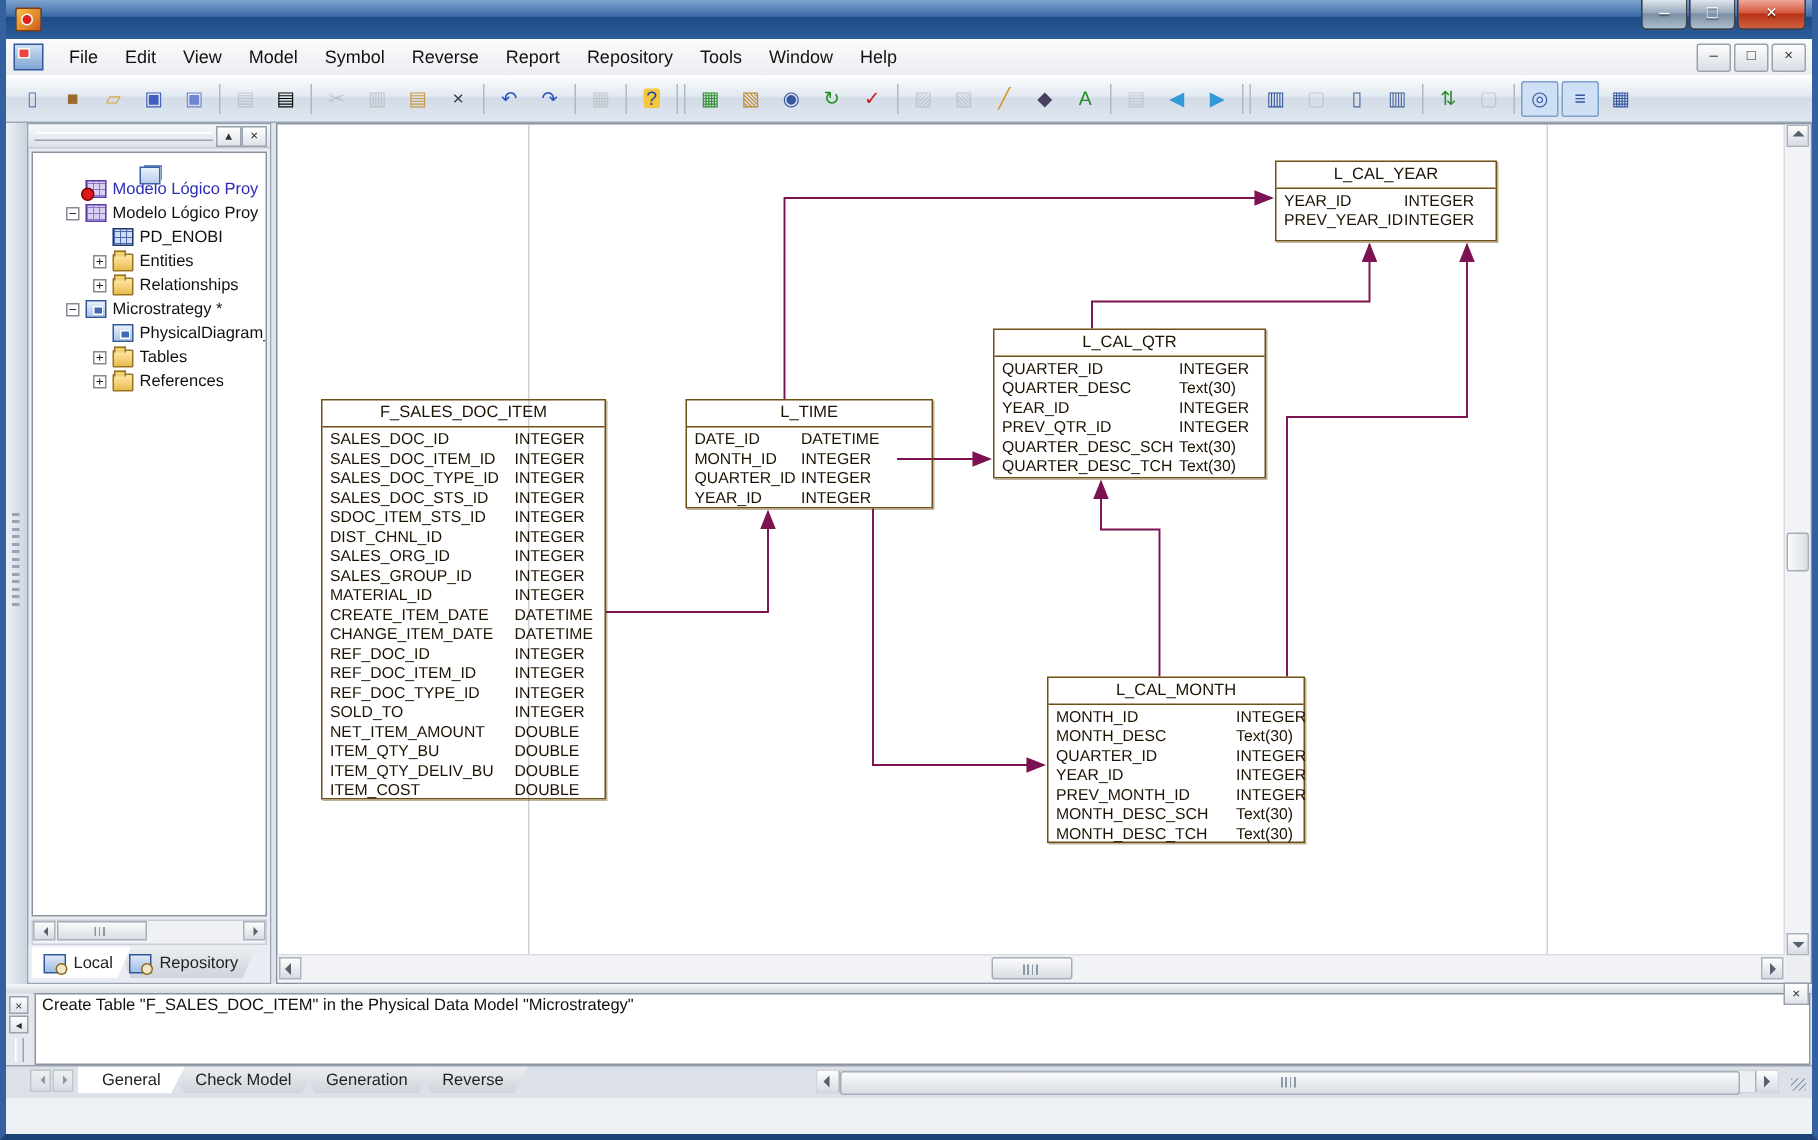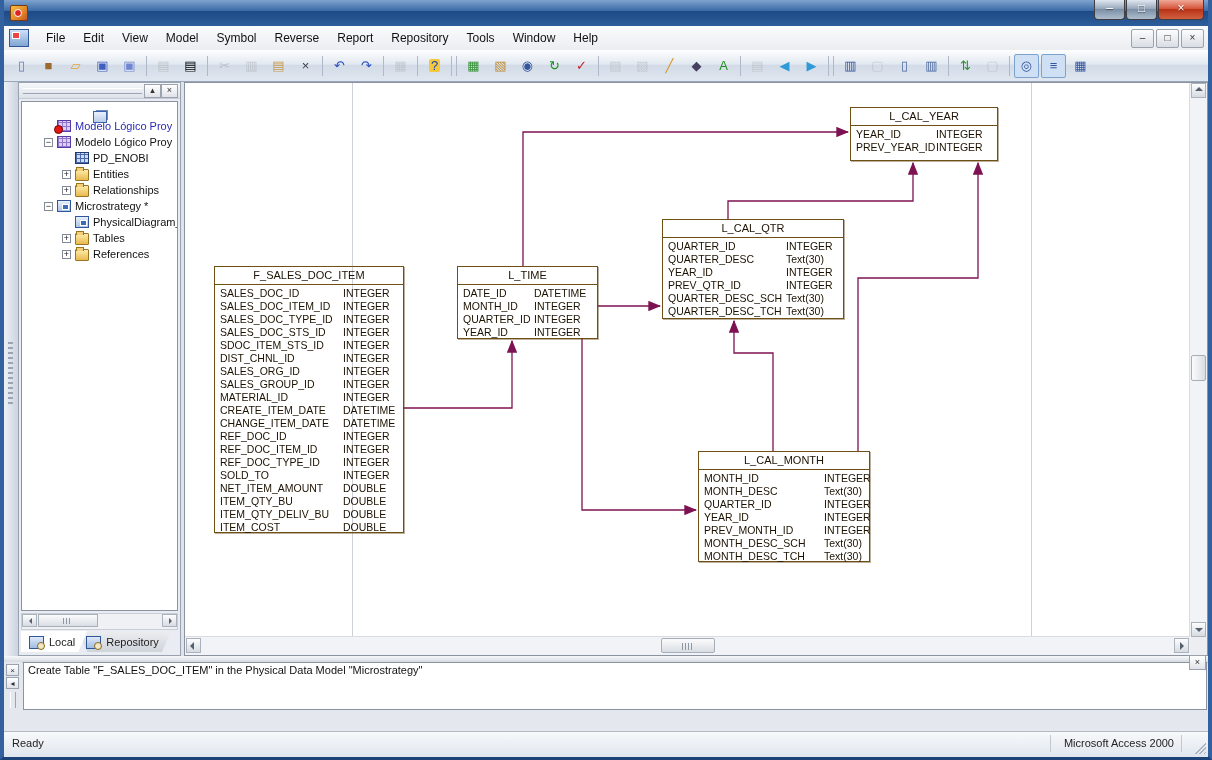--- a/index.html
+++ b/index.html
@@ -455,21 +455,21 @@
             <div class="db-row"><span class="db-name">REF_DOC_ID</span><span class="db-type" style="left: 128px;">INTEGER</span></div>
             <div class="db-row"><span class="db-name">REF_DOC_ITEM_ID</span><span class="db-type" style="left: 128px;">INTEGER</span></div>
             <div class="db-row"><span class="db-name">REF_DOC_TYPE_ID</span><span class="db-type" style="left: 128px;">INTEGER</span></div>
             <div class="db-row"><span class="db-name">SOLD_TO</span><span class="db-type" style="left: 128px;">INTEGER</span></div>
             <div class="db-row"><span class="db-name">NET_ITEM_AMOUNT</span><span class="db-type" style="left: 128px;">DOUBLE</span></div>
             <div class="db-row"><span class="db-name">ITEM_QTY_BU</span><span class="db-type" style="left: 128px;">DOUBLE</span></div>
             <div class="db-row"><span class="db-name">ITEM_QTY_DELIV_BU</span><span class="db-type" style="left: 128px;">DOUBLE</span></div>
             <div class="db-row"><span class="db-name">ITEM_COST</span><span class="db-type" style="left: 128px;">DOUBLE</span></div>
           </div>
         </div>
-        <div class="db-table" style="left: 272px; top: 183px; width: 141px; height: 73px;">
+        <div class="db-table" style="left: 272px; top: 183px; width: 165px; height: 73px;">
           <div class="db-title">L_TIME</div>
           <div class="db-body">
             <div class="db-row"><span class="db-name">DATE_ID</span><span class="db-type" style="left: 76px;">DATETIME</span></div>
             <div class="db-row"><span class="db-name">MONTH_ID</span><span class="db-type" style="left: 76px;">INTEGER</span></div>
             <div class="db-row"><span class="db-name">QUARTER_ID</span><span class="db-type" style="left: 76px;">INTEGER</span></div>
             <div class="db-row"><span class="db-name">YEAR_ID</span><span class="db-type" style="left: 76px;">INTEGER</span></div>
           </div>
         </div>
         <div class="db-table" style="left: 665px; top: 24px; width: 148px; height: 54px;">
           <div class="db-title">L_CAL_YEAR</div>
@@ -512,23 +512,34 @@
       <div class="out-strip">
         <span class="os-grip"></span>
       <span class="os-btn" style="top: 2px;">×</span>
           <span class="os-btn" style="top: 15px;">◂</span>
         </div>
       <div class="out-text">
           <div class="out-line">Create Table "F_SALES_DOC_ITEM" in the Physical Data Model "Microstrategy"</div>
           <div class="out-line">&nbsp;</div>
         </div>
     </div>
+    <div class="out-tabrow">
+      <span class="tab-nav">
+        <span class="sb-btn sb-left"></span>
+        <span class="sb-btn sb-right"></span>
+      </span>
+      <div class="out-tabs">
+          <span class="otab active">General</span>
+          <span class="otab">Check Model</span>
+          <span class="otab">Generation</span>
+          <span class="otab">Reverse</span>
+        </div>
+      <div class="out-scrollbar">
+        <span class="osb-left"></span>
+        <span class="osb-thumb"></span>
+        <span class="osb-right"></span>
+      </div>
+      <span class="out-mini-grip"></span>
+    </div>
   </div>
 
-  <div class="statusbar">
-    <span class="status-left">Ready</span>
-    <span class="status-sep" style="left:1046px;"></span>
-    <span class="status-dbms">Microsoft Access 2000</span>
-    <span class="status-sep" style="right:26px;"></span>
-    <span class="resize-grip"></span>
-  </div>
 
 </div>
 
 </body></html>

